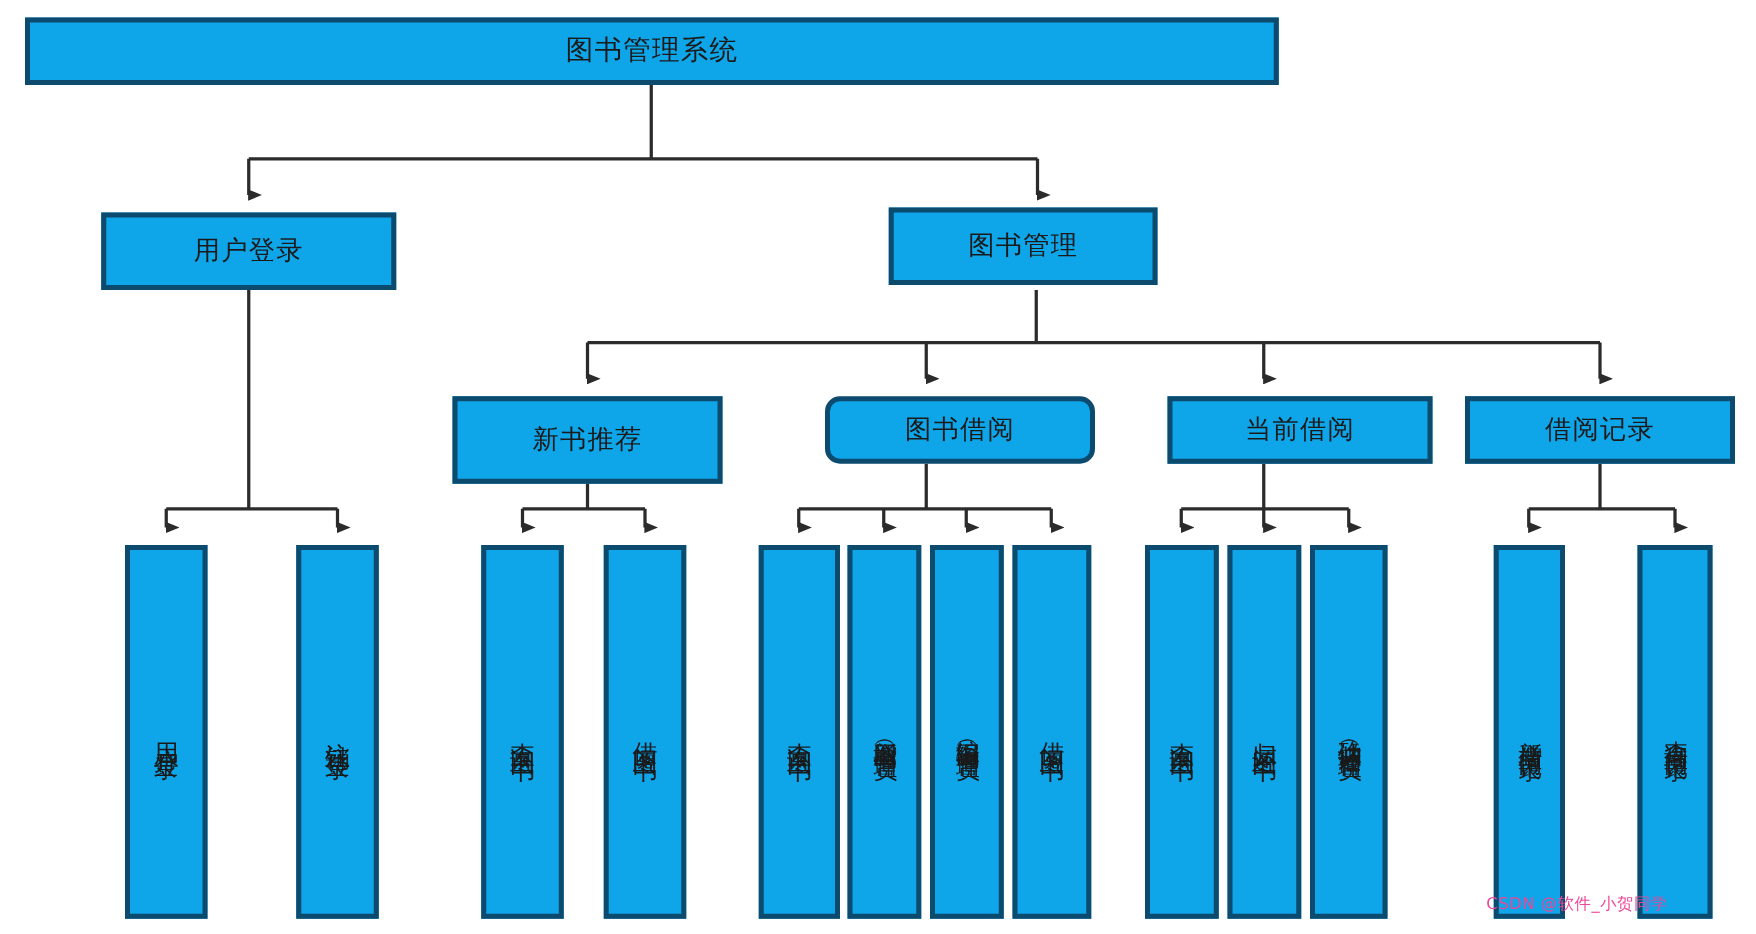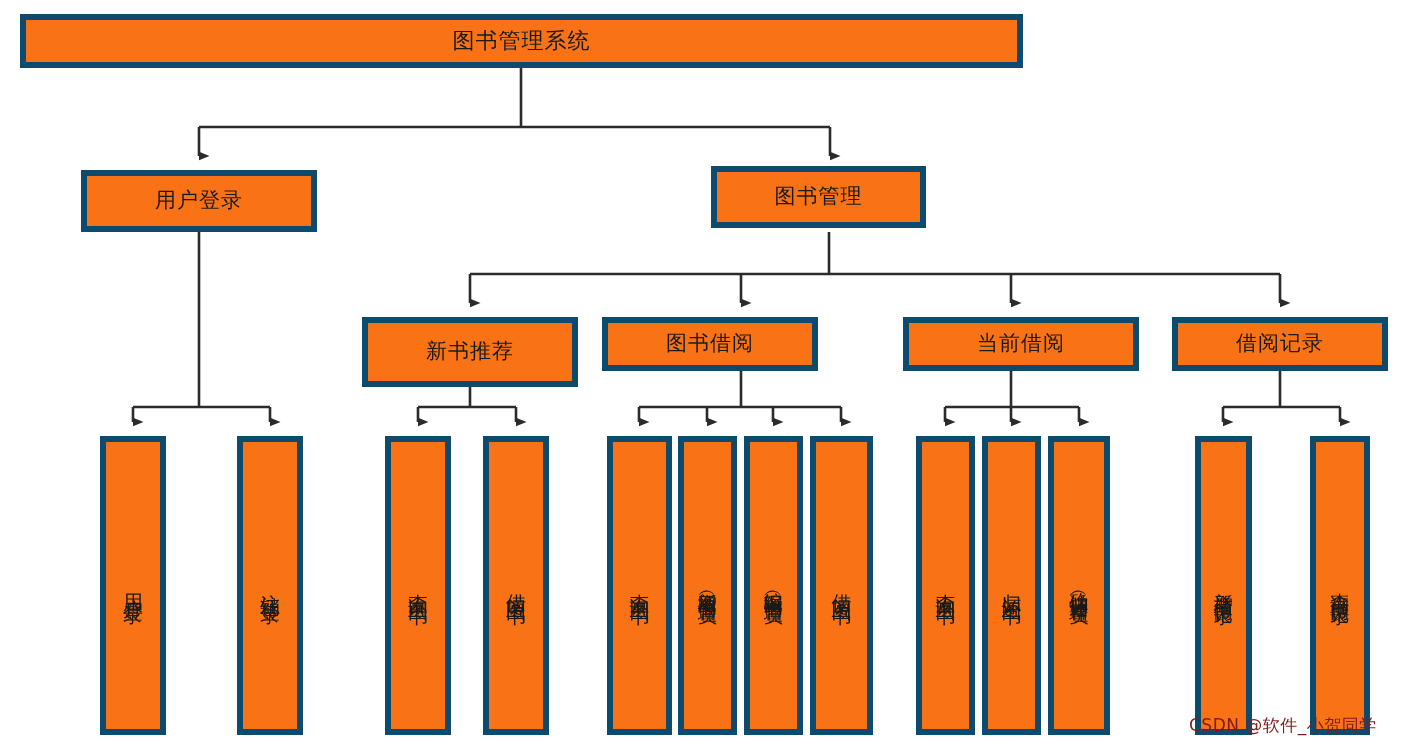--- a/index.html
+++ b/index.html
@@ -22,22 +22,22 @@
     position: absolute;
     left: 0;
     top: 0;
     width: 1405px;
     height: 747px;
     pointer-events: none;
   }
   .node {
     position: absolute;
     box-sizing: border-box;
-    border: 6px solid #0c4a6e;
-    background: #f97316;
+    border: 4px solid #0c4a6e;
+    background: #0ea5e9;
     display: flex;
     align-items: center;
     justify-content: center;
     color: #1a1a1a;
     z-index: 2;
   }
   .node.h {
     font-size: 21px;
     line-height: 1.2;
     letter-spacing: 1px;
@@ -59,22 +59,22 @@
     display: block;
     text-align: center;
   }
   .node.root {
     font-size: 22px;
   }
   .watermark {
     position: absolute;
     left: 1189px;
     top: 714px;
-    font-size: 17px;
-    color: #7f1d1d;
+    font-size: 13px;
+    color: #ec4899;
     white-space: nowrap;
     letter-spacing: 0.5px;
     z-index: 5;
     font-family: "DejaVu Sans", "Liberation Sans", sans-serif;
   }
 </style>
 </head>
 <body>
 
 <div id="canvas">
@@ -140,24 +140,24 @@
   <div class="node h" style="left:81px; top:170px; width:236px; height:62px;">
     <span>用户登录</span>
   </div>
   <div class="node h" style="left:711px; top:166px; width:215px; height:62px;">
     <span>图书管理</span>
   </div>
 
   <div class="node h" style="left:362px; top:317px; width:216px; height:70px;">
     <span>新书推荐</span>
   </div>
-  <div class="node h" style="left:602px; top:317px; width:216px; height:54px;">
+  <div class="node h" style="left:660px; top:317px; width:216px; height:54px;border-radius:12px;">
     <span>图书借阅</span>
   </div>
-  <div class="node h" style="left:903px; top:317px; width:236px; height:54px;">
+  <div class="node h" style="left:934px; top:317px; width:212px; height:54px;">
     <span>当前借阅</span>
   </div>
   <div class="node h" style="left:1172px; top:317px; width:216px; height:54px;text-align:center;">
     <span>借阅记录</span>
   </div>
 
   <div class="node v" style="left:100px; top:436px; width:66px; height:299px;">
     <span class="vtext">用户登录</span>
   </div>
   <div class="node v" style="left:237px; top:436px; width:66px; height:299px;">

